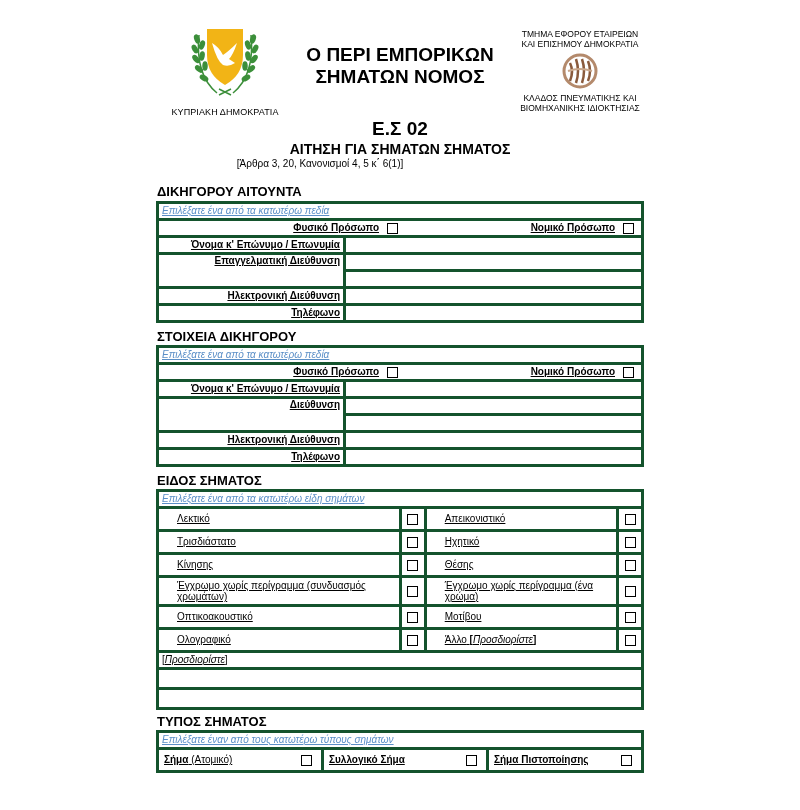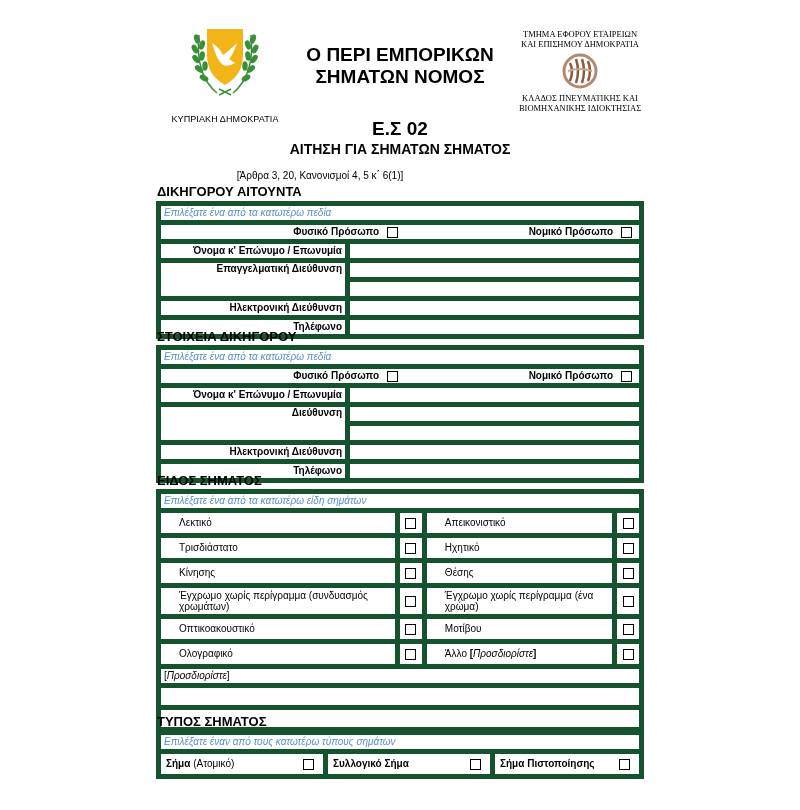--- a/index.html
+++ b/index.html
@@ -3,34 +3,34 @@
 <meta charset="utf-8">
 <style>
   html, body { margin: 0; padding: 0; background: #ffffff; }
   body { width: 800px; height: 810px; position: relative; overflow: hidden;
          font-family: "Liberation Sans", sans-serif; color: #000; }
   .abs { position: absolute; }
 
   
   .logo-left { left: 170px; top: 25px; width: 110px; }
   .logo-left svg { display: block; margin: 0 auto; }
-  .logo-left .caption { font-size: 9px; text-align: center; margin-top: 17px; letter-spacing: 0.1px; }
+  .logo-left .caption { font-size: 9px; text-align: center; margin-top: 10px; letter-spacing: 0.1px; }
   .law-title { left: 290px; top: 44px; width: 220px; text-align: center;
                font-weight: bold; font-size: 19px; line-height: 22px; }
-  .logo-right { left: 505px; top: 29px; width: 150px; text-align: center; font-size: 8.5px; line-height: 10px; font-family: Liberation Serif, serif; }
+  .logo-right { left: 505px; top: 29px; width: 150px; text-align: center; font-size: 8.5px; line-height: 10px; }
   .logo-right svg { display: block; margin: 4px auto 4px auto; }
 
   .form-code { left: 0; width: 800px; top: 118px; text-align: center; font-weight: bold; font-size: 19px; }
   .form-title { left: 0; width: 800px; top: 141px; text-align: center; font-weight: bold; font-size: 14px; }
-  .form-articles { left: 0; width: 640px; top: 158px; text-align: center; font-size: 10px; margin-top: 12px; }
+  .form-articles { left: 0; width: 640px; top: 158px; text-align: center; font-size: 10px; }
 
   .sec-title { left: 157px; font-weight: bold; font-size: 13px; }
 
   table.form { position: absolute; left: 156px; width: 488px; border-collapse: collapse; }
-  table.form td { border: 5px solid #14532d; padding: 0 3px; font-size: 10px; height: 14px; line-height: 12px; }
+  table.form td { border: 3px solid #14532d; padding: 0 3px; font-size: 10px; height: 14px; line-height: 12px; text-decoration: underline; }
   .hint { color: #5b8fc7; font-style: italic; font-size: 9.5px; }
   .lbl { text-align: right; font-weight: bold; width: 178px; }
   .cb { display: inline-block; width: 11px; height: 11px; border: 1.6px solid #000; vertical-align: middle; box-sizing: border-box; background: #fff; }
   .choice-row td { height: 20px; font-weight: bold; }
   .choice-inner { display: flex; align-items: flex-start; }
   .choice-inner .half { width: 50%; display: flex; align-items: center; justify-content: flex-end; }
   .choice-inner .half span.t { margin-right: 8px; }
 
   
   table.types td { height: 20px; font-weight: normal; }

